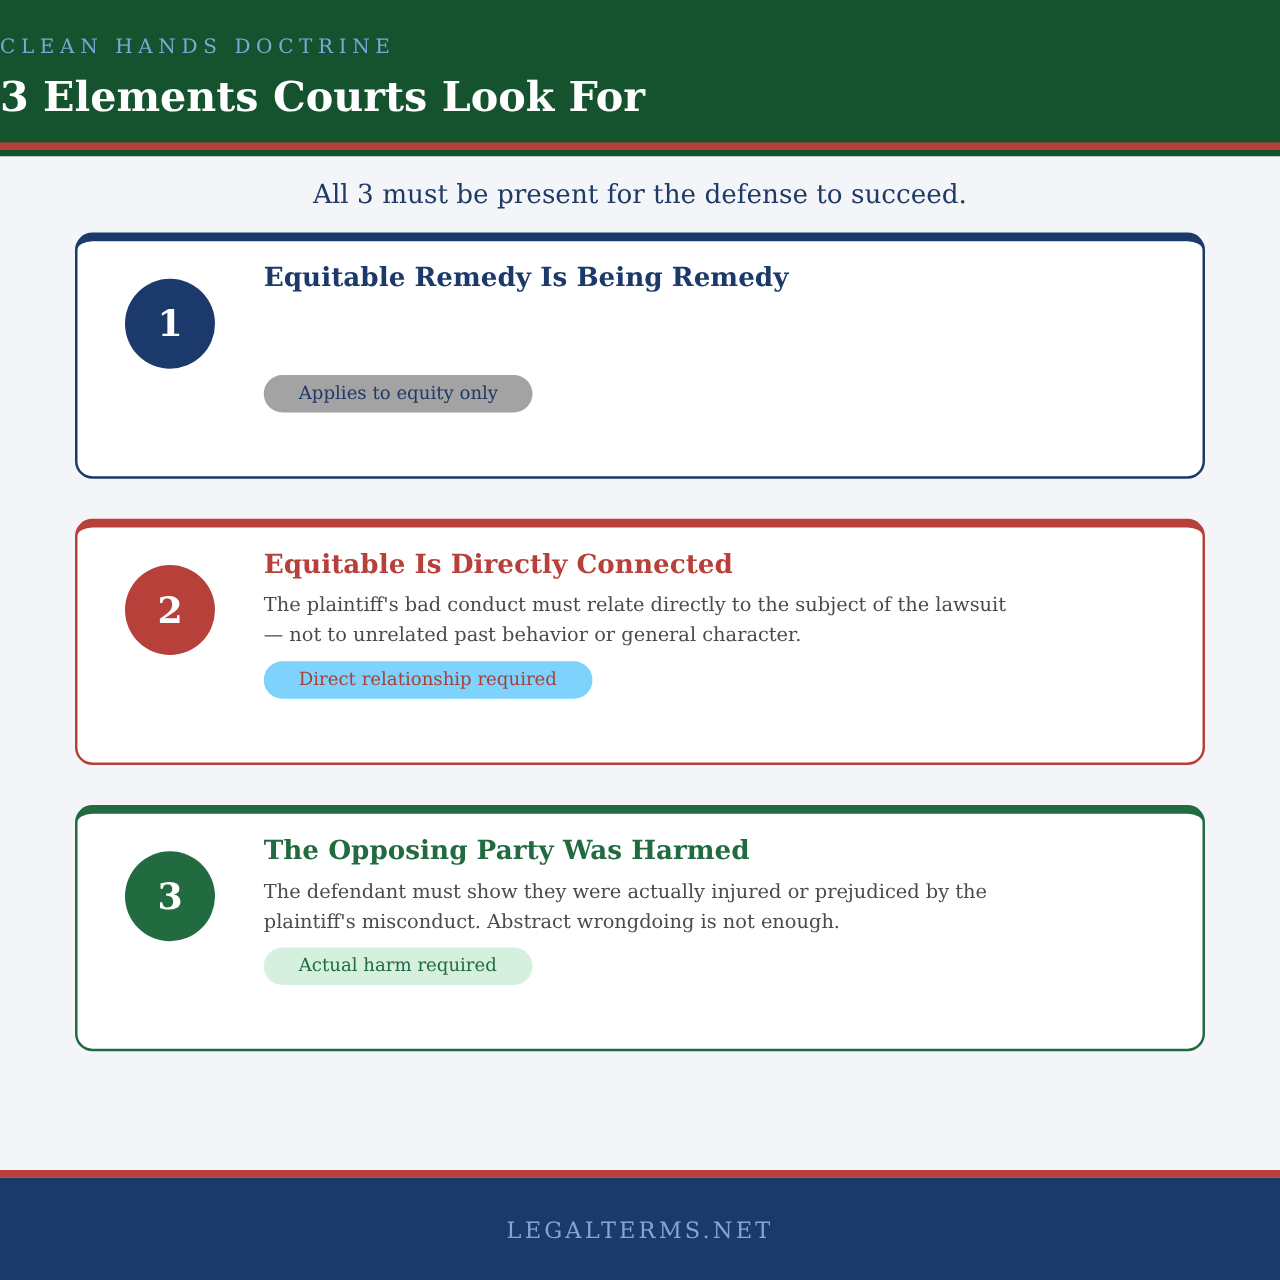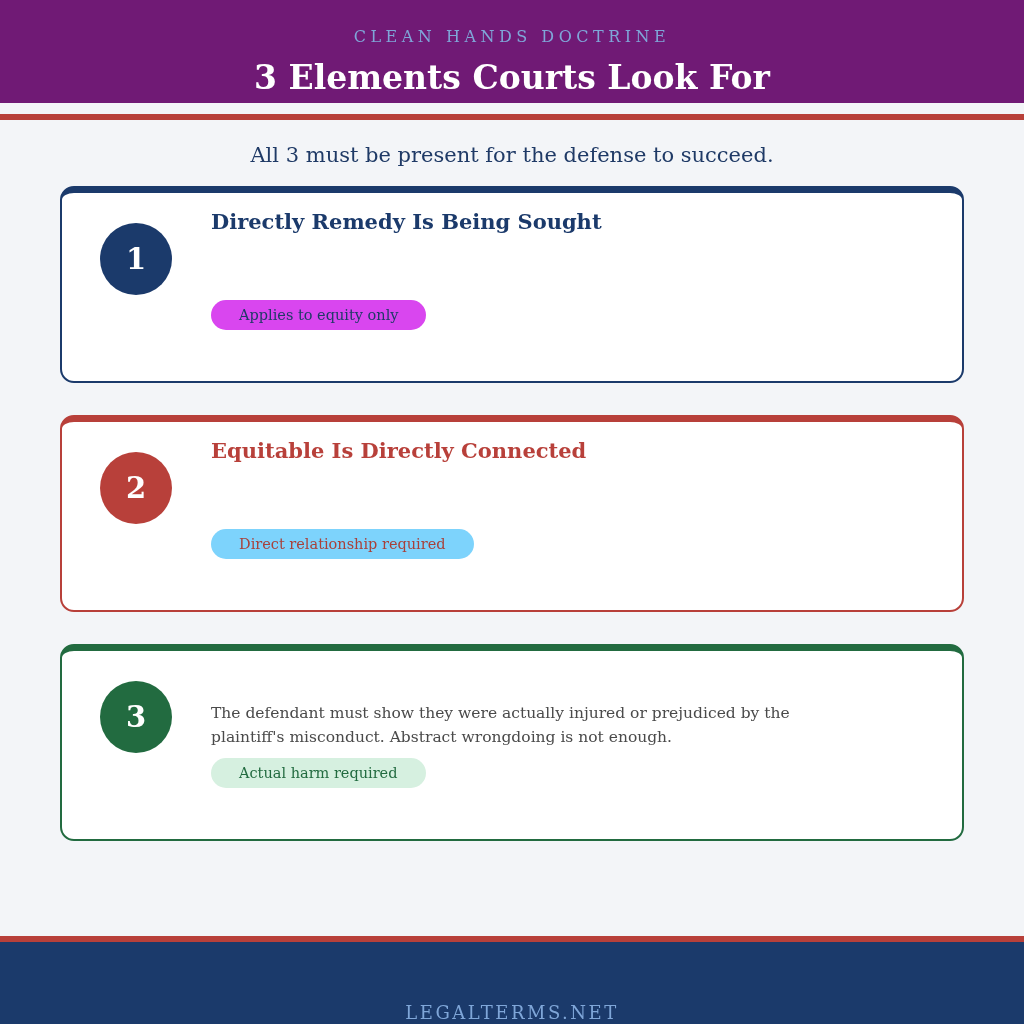--- a/index.html
+++ b/index.html
@@ -3,23 +3,23 @@
 <meta charset="utf-8">
 <style>
   * { box-sizing: border-box; margin: 0; padding: 0; }
   html, body { width: 1024px; height: 1024px; overflow: hidden; }
   body {
     background: #f3f5f8;
     font-family: "DejaVu Serif", serif;
     position: relative;
   }
   .header {
-    position: absolute; left: 0; top: 0; width: 1024px; height: 103px;
-    background: #701a75;
-    text-align: center;
+    position: absolute; left: 0; top: 0; width: 1024px; height: 125px;
+    background: #14532d;
+    text-align: left;
   }
   .header-rule {
     position: absolute; left: 0; top: 114px; width: 1024px; height: 6px;
     background: #b8403a;
   }
   .eyebrow {
     position: absolute; left: 0; right: 0; top: 27px;
     color: #7fa6d8; font-size: 16px; letter-spacing: 4.5px;
     font-family: "DejaVu Serif", serif;
   }
@@ -53,21 +53,21 @@
   }
   .card .pill {
     position: absolute; left: 149px; top: 107px; height: 30px;
     border-radius: 15px; padding: 0 28px;
     display: flex; align-items: center;
     font-size: 14.5px; white-space: nowrap;
   }
   .card-1 { top: 186px; border-color: #1b3a6b; }
   .card-1 .num { background: #1b3a6b; }
   .card-1 .card-title { color: #1b3a6b; }
-  .card-1 .pill { background: #d946ef; color: #1f3a66; }
+  .card-1 .pill { background: #a3a3a3; color: #1f3a66; }
 
   .card-2 { top: 415px; border-color: #b8403a; }
   .card-2 .num { background: #b8403a; }
   .card-2 .card-title { color: #b8403a; }
   .card-2 .pill { background: #7dd3fc; color: #a8413a; }
 
   .card-3 { top: 644px; border-color: #226b40; }
   .card-3 .num { background: #226b40; }
   .card-3 .card-title { color: #226b40; }
   .card-3 .pill { background: #d6f0e0; color: #226b40; }
@@ -75,48 +75,50 @@
   .footer-rule {
     position: absolute; left: 0; top: 936px; width: 1024px; height: 6px;
     background: #b8403a;
   }
   .footer {
     position: absolute; left: 0; top: 942px; width: 1024px; height: 82px;
     background: #1b3a6b;
   }
   .footer-text {
     position: absolute; left: 0; right: 0; top: 32px; text-align: center;
-    color: #7fa6d8; font-size: 18px; letter-spacing: 2.5px; margin-top: 28px;
+    color: #7fa6d8; font-size: 18px; letter-spacing: 2.5px;
   }
 </style>
 </head>
 <body>
 
 <div class="header">
   <div class="eyebrow">CLEAN HANDS DOCTRINE</div>
   <div class="title">3 Elements Courts Look For</div>
 </div>
 <div class="header-rule"></div>
 
 <div class="subtitle">All 3 must be present for the defense to succeed.</div>
 
 <div class="card card-1">
   <div class="num">1</div>
-  <div class="card-title">Directly Remedy Is Being Sought</div>
+  <div class="card-title">Equitable Remedy Is Being Remedy</div>
   <div class="pill">Applies to equity only</div>
 </div>
 
 <div class="card card-2">
   <div class="num">2</div>
   <div class="card-title">Equitable Is Directly Connected</div>
+  <div class="desc">The plaintiff's bad conduct must relate directly to the subject of the lawsuit — not to unrelated past behavior or general character.</div>
   <div class="pill">Direct relationship required</div>
 </div>
 
 <div class="card card-3">
   <div class="num">3</div>
+  <div class="card-title">The Opposing Party Was Harmed</div>
   <div class="desc">The defendant must show they were actually injured or prejudiced by the plaintiff's misconduct. Abstract wrongdoing is not enough.</div>
   <div class="pill">Actual harm required</div>
 </div>
 
 <div class="footer-rule"></div>
 <div class="footer">
   <div class="footer-text">LEGALTERMS.NET</div>
 </div>
 
 </body></html>

